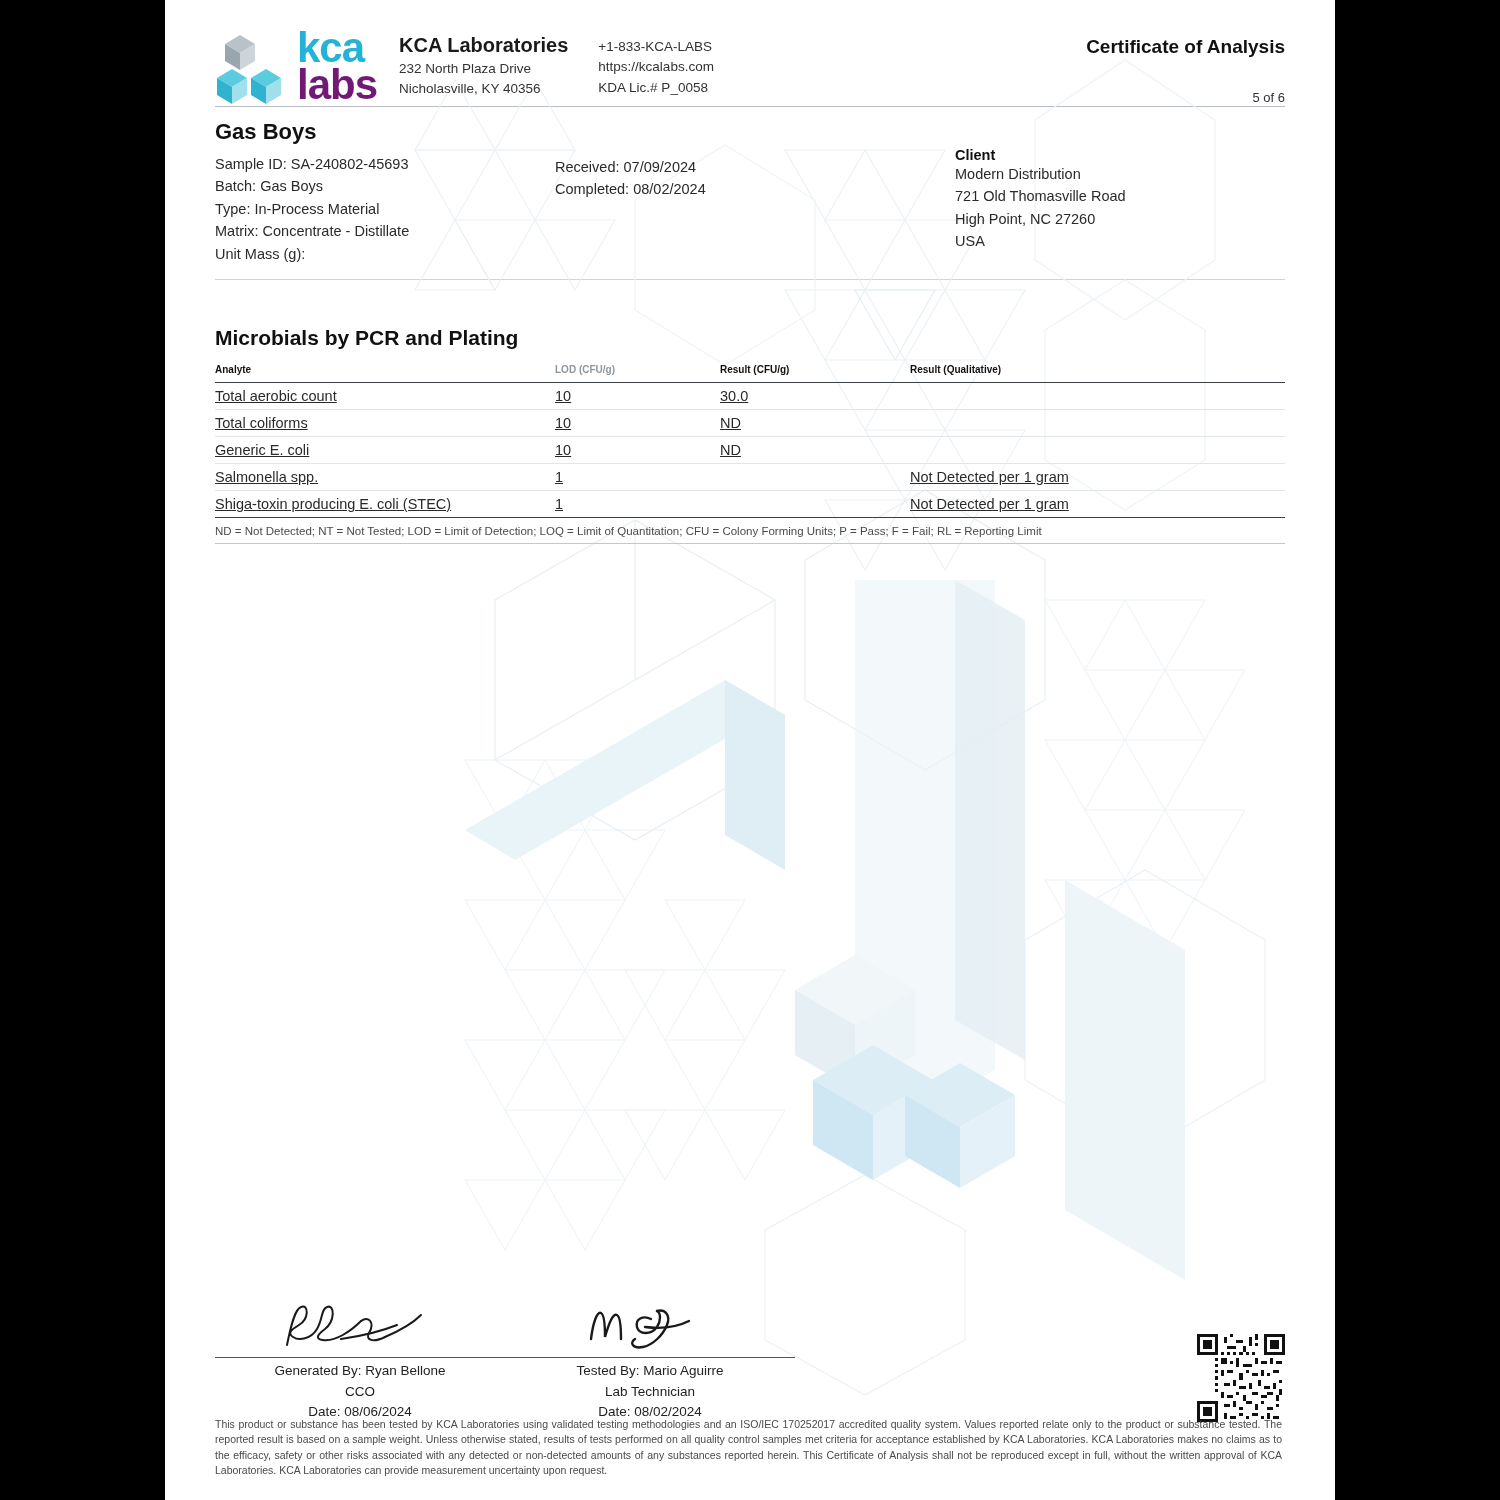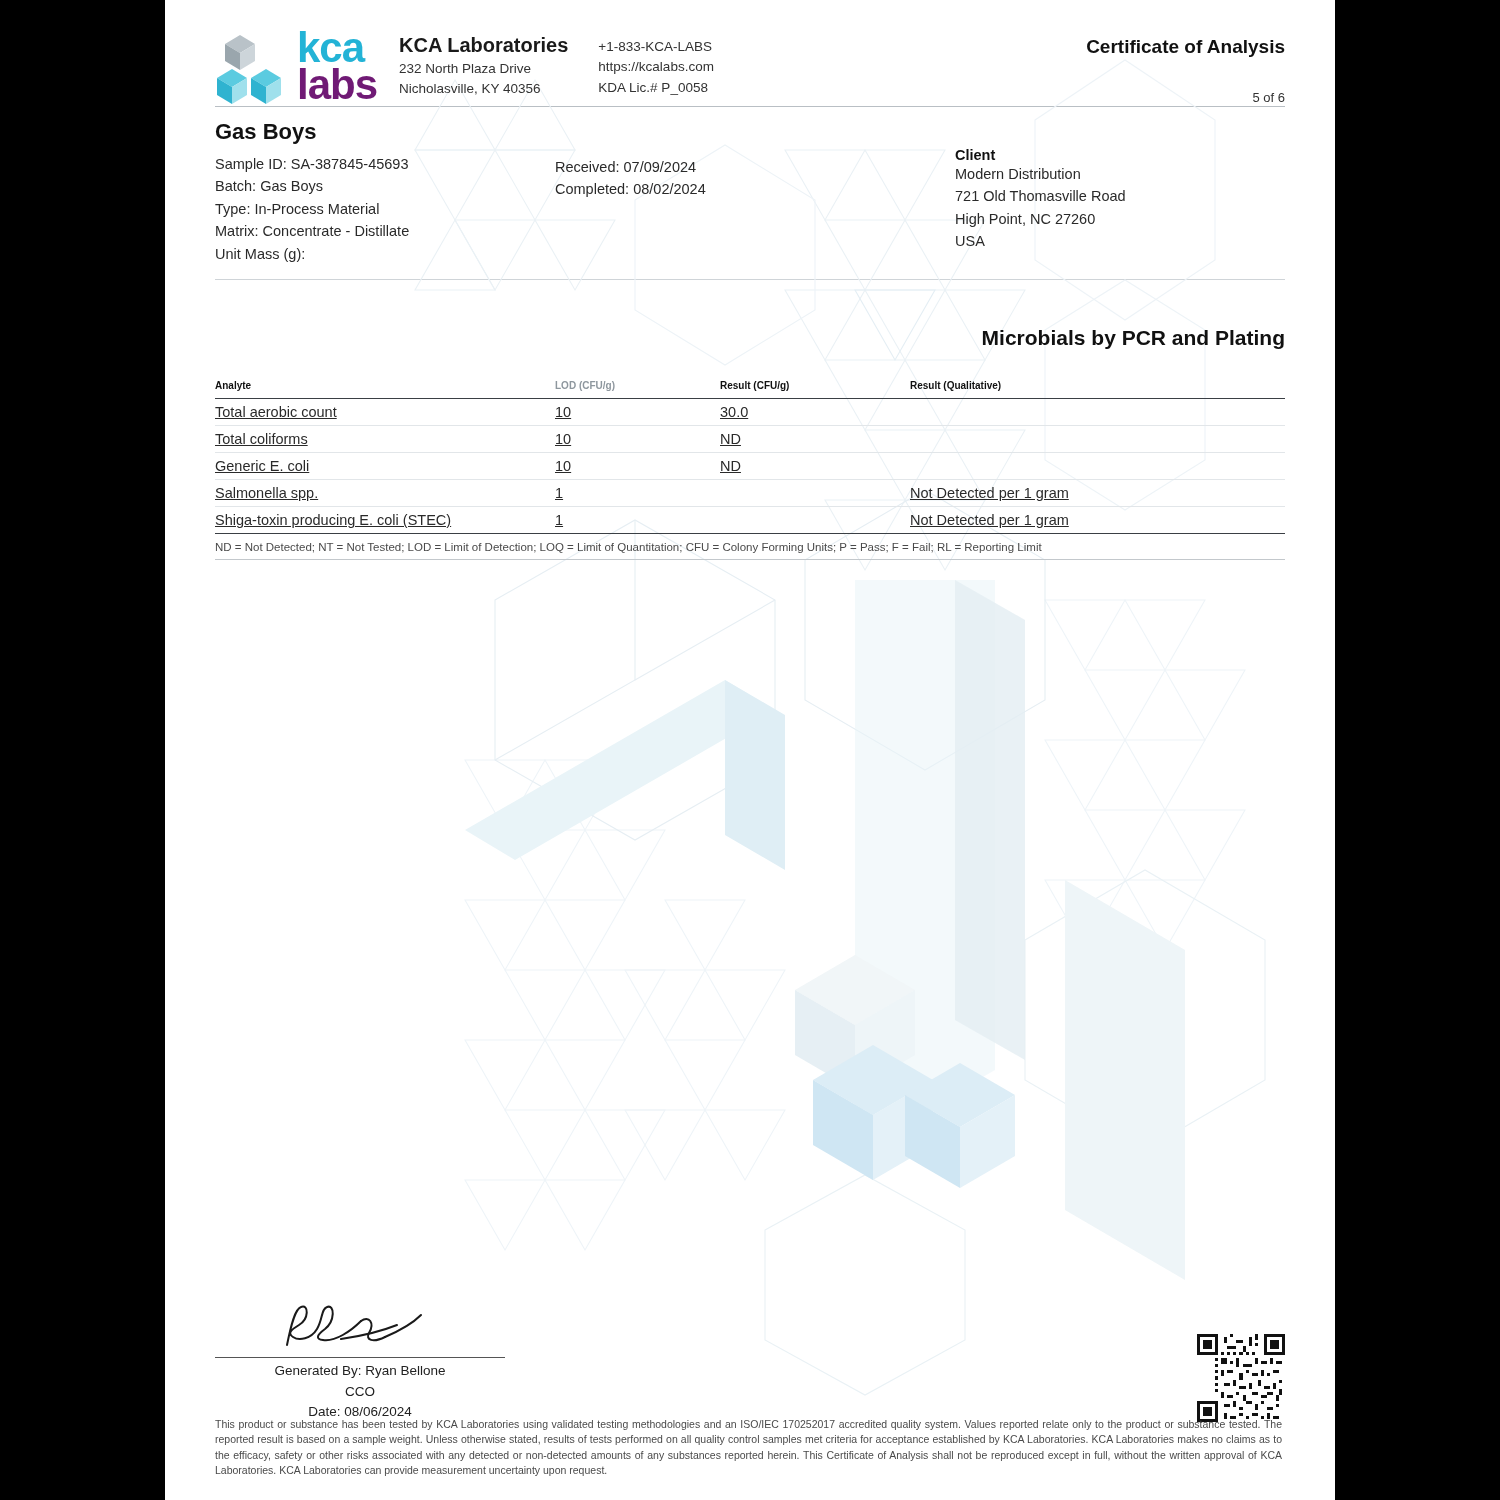--- a/index.html
+++ b/index.html
@@ -58,21 +58,21 @@
   }
   .sample-title { font-size: 22px; font-weight: 700; color: #111; margin-bottom: 8px; }
   .col-a { width: 340px; }
   .col-b { width: 300px; padding-top: 37px; }
   .col-c { width: 330px; margin-left: auto; padding-top: 28px; }
   .meta { font-size: 14.5px; color: #2a2a2a; line-height: 1.55; }
   .client-label { font-size: 14.5px; font-weight: 700; color: #111; }
 
   
   .section { position: relative; margin: 0 50px; padding-top: 46px; }
-  .section-title { font-size: 21px; font-weight: 700; color: #111; margin-bottom: 30px; text-align: right; }
+  .section-title { font-size: 21px; font-weight: 700; color: #111; margin-bottom: 14px; }
 
   table.results { width: 100%; border-collapse: collapse; }
   table.results th {
     text-align: left;
     font-size: 10px;
     font-weight: 700;
     color: #111;
     padding: 0 0 7px 0;
     border-bottom: 1.6px solid #3a3f44;
   }
@@ -295,21 +295,21 @@
       <div class="page-num">5 of 6</div>
     </div>
   </div>
 
   <hr class="rule">
 
   <div class="sample">
     <div class="col-a">
       <div class="sample-title">Gas Boys</div>
       <div class="meta">
-        <div>Sample ID: SA-387845-45693</div>
+        <div>Sample ID: SA-240802-45693</div>
         <div>Batch: Gas Boys</div>
         <div>Type: In-Process Material</div>
         <div>Matrix: Concentrate - Distillate</div>
         <div>Unit Mass (g):</div>
       </div>
     </div>
 
     <div class="col-b">
       <div class="meta">
         <div>Received: 07/09/2024</div>
@@ -393,20 +393,38 @@
         </svg>
       </div>
       <div class="line"></div>
       <div class="cap">
         <div>Generated By: Ryan Bellone</div>
         <div>CCO</div>
         <div>Date: 08/06/2024</div>
       </div>
     </div>
 
+    <div class="sig">
+      <div class="ink">
+        <svg width="170" height="58" viewBox="0 0 170 58">
+          <g fill="none" stroke="#1a1a1a" stroke-width="2.4" stroke-linecap="round">
+            <path d="M26 42 C28 26 32 14 36 16 C40 18 40 32 40 40 C44 26 48 16 52 18 C56 20 56 34 56 42"></path>
+            <path d="M86 22 C78 18 70 22 72 30 C74 38 86 38 92 30 C96 24 96 16 92 14"></path>
+            <path d="M92 14 C100 12 106 18 102 28 C98 38 88 48 78 50 C68 52 64 46 70 42"></path>
+            <path d="M80 30 C96 32 112 30 124 24"></path>
+          </g>
+        </svg>
+      </div>
+      <div class="line"></div>
+      <div class="cap">
+        <div>Tested By: Mario Aguirre</div>
+        <div>Lab Technician</div>
+        <div>Date: 08/02/2024</div>
+      </div>
+    </div>
 
     <div class="qr">
       <svg width="88" height="88" viewBox="0 0 29 29" shape-rendering="crispEdges">
         <rect width="29" height="29" fill="#fff"></rect>
         <g fill="#111">
 
           <rect x="0" y="0" width="7" height="1"></rect>
             <rect x="0" y="6" width="7" height="1"></rect>
           <rect x="0" y="0" width="1" height="7"></rect>
             <rect x="6" y="0" width="1" height="7"></rect>

